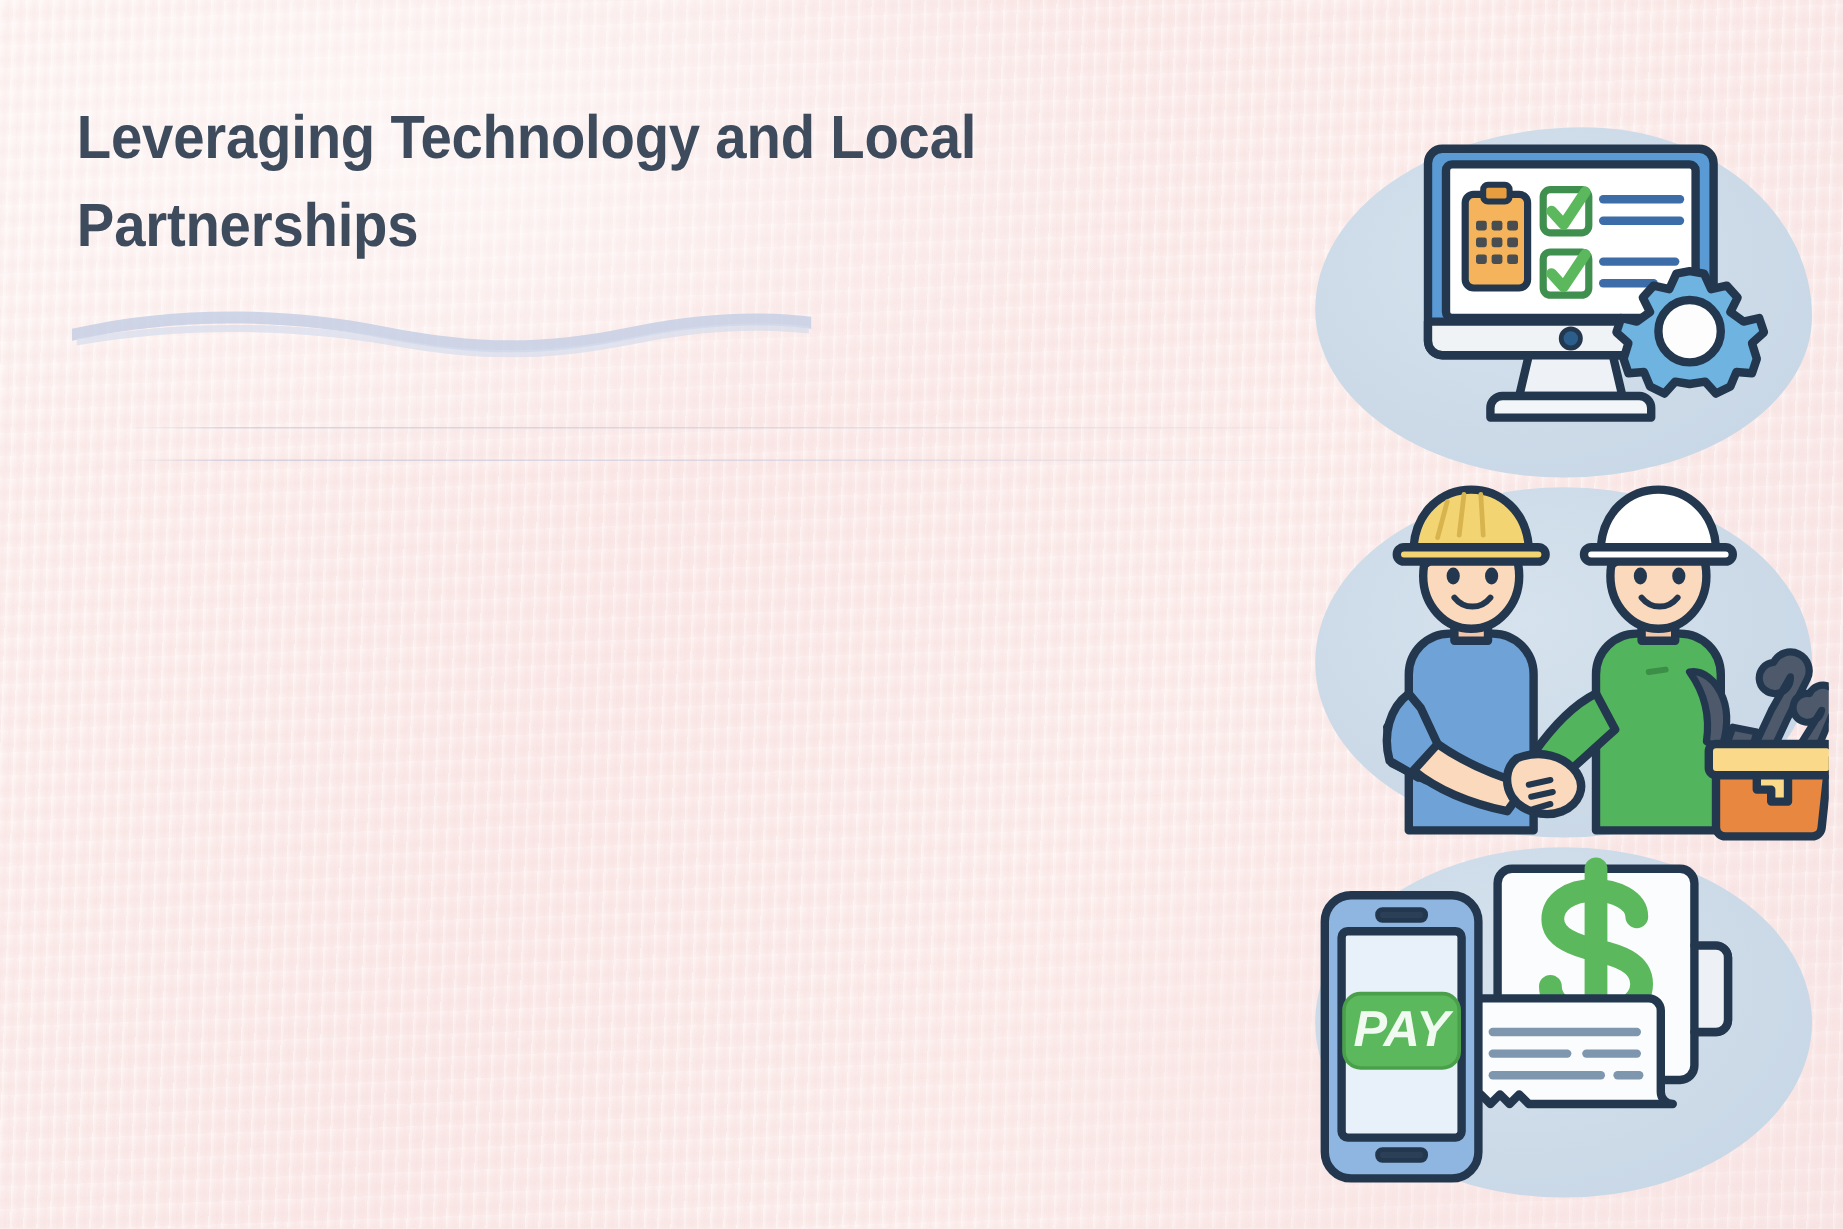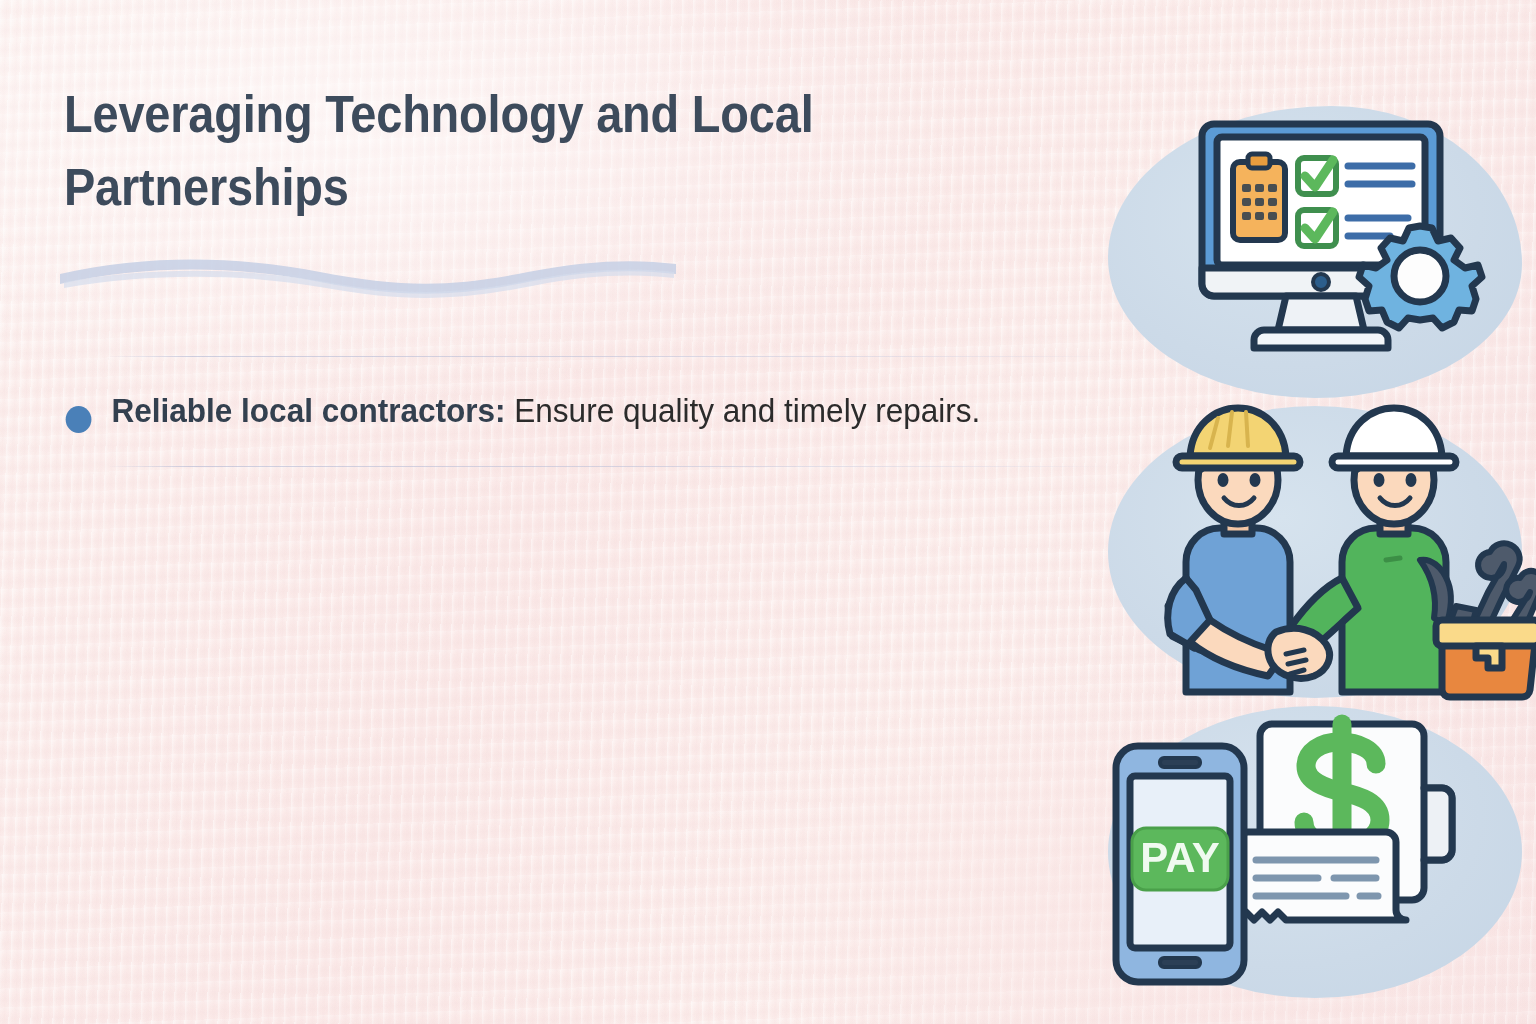--- a/index.html
+++ b/index.html
@@ -100,23 +100,24 @@
   .divider {
     height:1px;
     margin:26px 0 26px 52px;
     width:1005px;
     background:linear-gradient(90deg, rgba(176,184,214,.05) 0%, rgba(168,177,209,.55) 8%, rgba(180,188,216,.50) 55%, rgba(200,206,228,.22) 92%, rgba(255,255,255,0) 100%);
   }
 
   
   .illus-col {
     position:absolute;
-    right:0; top:0;
+    right:12px; top:0;
     width:446px; height:868px;
     z-index:3;
+    font-style:italic;
   }
   .illus {
     position:absolute;
     left:0;
     width:446px; height:320px;
   }
   .illus.i0 { top:92px; }
   .illus.i1 { top:392px; }
   .illus.i2 { top:692px; }
 
@@ -147,25 +148,20 @@
                L618,32 C578,27 530,28 470,40 C392,56 340,55 262,40 C180,24 90,22 2,42 Z" fill="#c3cee4" opacity="0.85"></path>
       <path d="M6,40 C96,24 190,26 268,40 C346,54 398,53 474,38 C534,26 580,26 616,30
                L616,36 C580,32 534,32 474,44 C398,59 346,60 268,46 C190,32 96,30 6,46 Z" fill="#d3dcec" opacity="0.7"></path>
     </svg>
 
     <div class="bullets">
 
 
       <div class="divider"></div>
 
-      <div class="bullet-row">
-        <div class="bullet">
-          <span class="dot"></span><span class="lead">Reliable local contractors:</span><span class="rest"> Ensure quality and timely repairs.</span>
-        </div>
-      </div>
 
       <div class="divider"></div>
 
 
     </div>
   </div>
 
   <div class="illus-col">
 
     <div class="illus i0">

